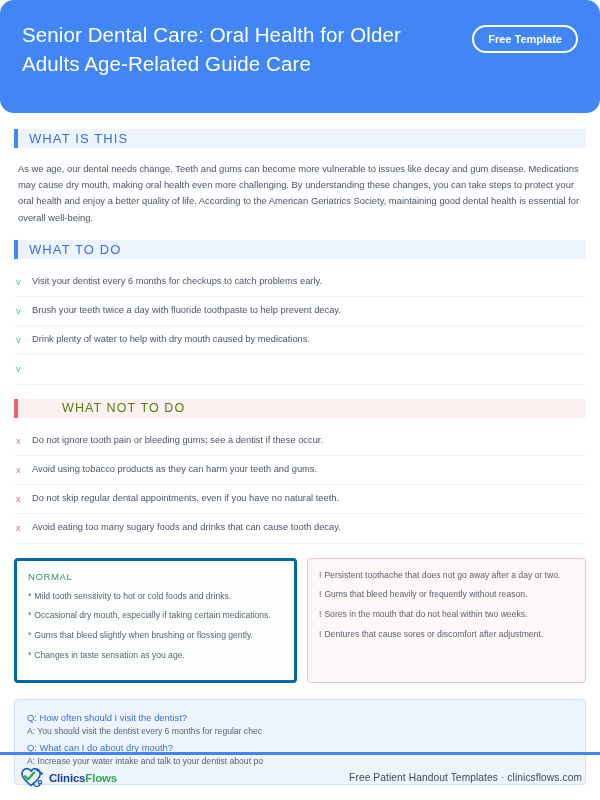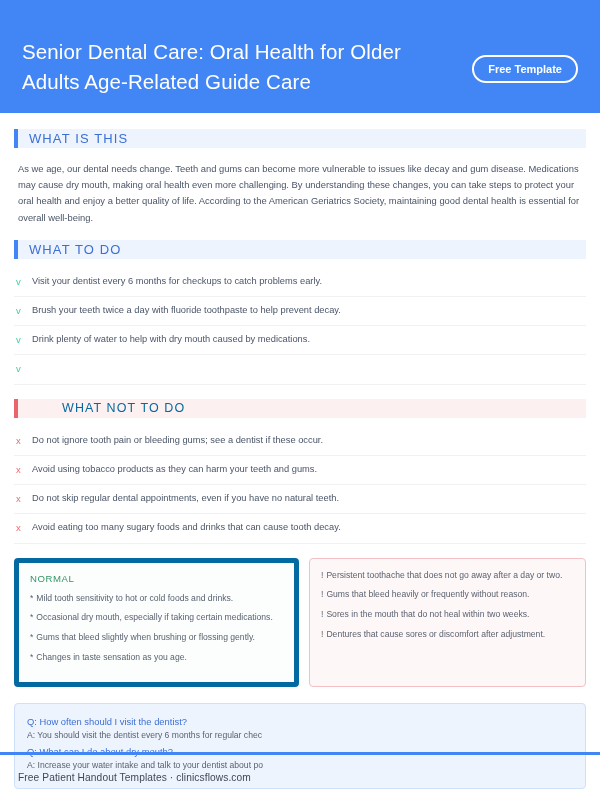--- a/index.html
+++ b/index.html
@@ -12,22 +12,23 @@
     position:relative;
     overflow:hidden;
   }
 
   
   .header {
     background:#4286f5;
     height:113px;
     padding:18px 22px 0 22px;
     display:flex;
-    align-items:center;
+    align-items:flex-start;
     justify-content:space-between;
+    border-radius:14px;
   }
   .header-title {
     color:#ffffff;
     font-size:20.5px;
     line-height:1.42;
     font-weight:400;
     letter-spacing:0.1px;
     max-width:430px;
     padding-top:2px;
   }
@@ -61,21 +62,21 @@
     font-size:12.5px;
     letter-spacing:1.1px;
     padding-left:11px;
     font-weight:400;
   }
   .sec-head.blue { background:#eef4fe; }
   .sec-head.blue .bar { background:#4286f5; }
   .sec-head.blue .lbl { color:#3b6fd4; font-size:13px; }
   .sec-head.red  { background:#fdf0f0; }
   .sec-head.red  .bar { background:#e8656a; }
-  .sec-head.red  .lbl { color:#0369a1;padding-left:44px; }
+  .sec-head.red  .lbl { color:#4d7c0f;padding-left:44px; }
 
   .para {
     font-size:9.4px;
     line-height:1.72;
     color:#4a5568;
     padding:4px 4px 0 4px;
     text-align:left;
     margin-bottom:14px;
     margin-top:8px;
   }
@@ -101,21 +102,21 @@
   .row .txt { flex:1; }
 
   
   .cols { display:flex; gap:10px; margin-top:8px; margin-bottom:16px; }
   .box {
     flex:1;
     border-radius:4px;
     padding:10px 11px 11px 11px;
     min-height:108px;
   }
-  .box.green { border:5px solid #0369a1; background:#fbfefc; }
+  .box.green { border:3px solid #0369a1; background:#fbfefc; }
   .box.pink  { border:1px solid #f3c0c3; background:#fef7f7; }
   .box-title {
     font-size:9.6px;
     letter-spacing:0.55px;
     margin-bottom:8px;
   }
   .box.green .box-title { color:#37956a; }
   .box.pink  .box-title { color:#d6555c; }
   .box ul { list-style:none; }
   .box li {
@@ -293,14 +294,25 @@
     <div class="faq-q">Q: How often should I visit the dentist?</div>
     <div class="faq-a">A: You should visit the dentist every 6 months for regular chec</div>
     <div class="faq-q">Q: What can I do about dry mouth?</div>
     <div class="faq-a">A: Increase your water intake and talk to your dentist about po</div>
   </div>
 
 </div>
 
 <div class="footer-rule"></div>
 <div class="footer">
+  <div class="logo">
+    <svg width="28" height="26" viewBox="0 0 30 28">
+      <path d="M4.2 9.5c0-3.2 2.4-5.6 5.2-5.6 2.0 0 3.6 1.0 4.6 2.6 1.0-1.6 2.6-2.6 4.6-2.6 2.8 0 5.2 2.4 5.2 5.6 0 5.6-7.0 10.4-9.8 12.6C11.2 19.9 4.2 15.1 4.2 9.5z" fill="none" stroke="#1b5fc4" stroke-width="1.8"></path>
+      <path d="M7.5 12.2l3.2 3.4 6.5-7.6" fill="none" stroke="#35a652" stroke-width="2.6" stroke-linecap="round" stroke-linejoin="round"></path>
+      <path d="M19.5 5.5c2.2 0.6 4.4 1.8 5.4 3.4" fill="none" stroke="#1b5fc4" stroke-width="1.4" stroke-linecap="round"></path>
+      <circle cx="25.2" cy="9.2" r="1.5" fill="#1b5fc4"></circle>
+      <path d="M16.5 18.5c0 2.6 1.6 4.6 3.8 4.6 2.0 0 3.4-1.6 3.4-3.6" fill="none" stroke="#1b5fc4" stroke-width="1.4"></path>
+      <circle cx="23.6" cy="18.6" r="1.8" fill="none" stroke="#1b5fc4" stroke-width="1.4"></circle>
+    </svg>
+    <span class="logo-word"><span class="logo-clinics">Clinics</span><span class="logo-flows">Flows</span></span>
+  </div>
   <div class="footer-right">Free Patient Handout Templates  ·  clinicsflows.com</div>
 </div>
 
 </body></html>

